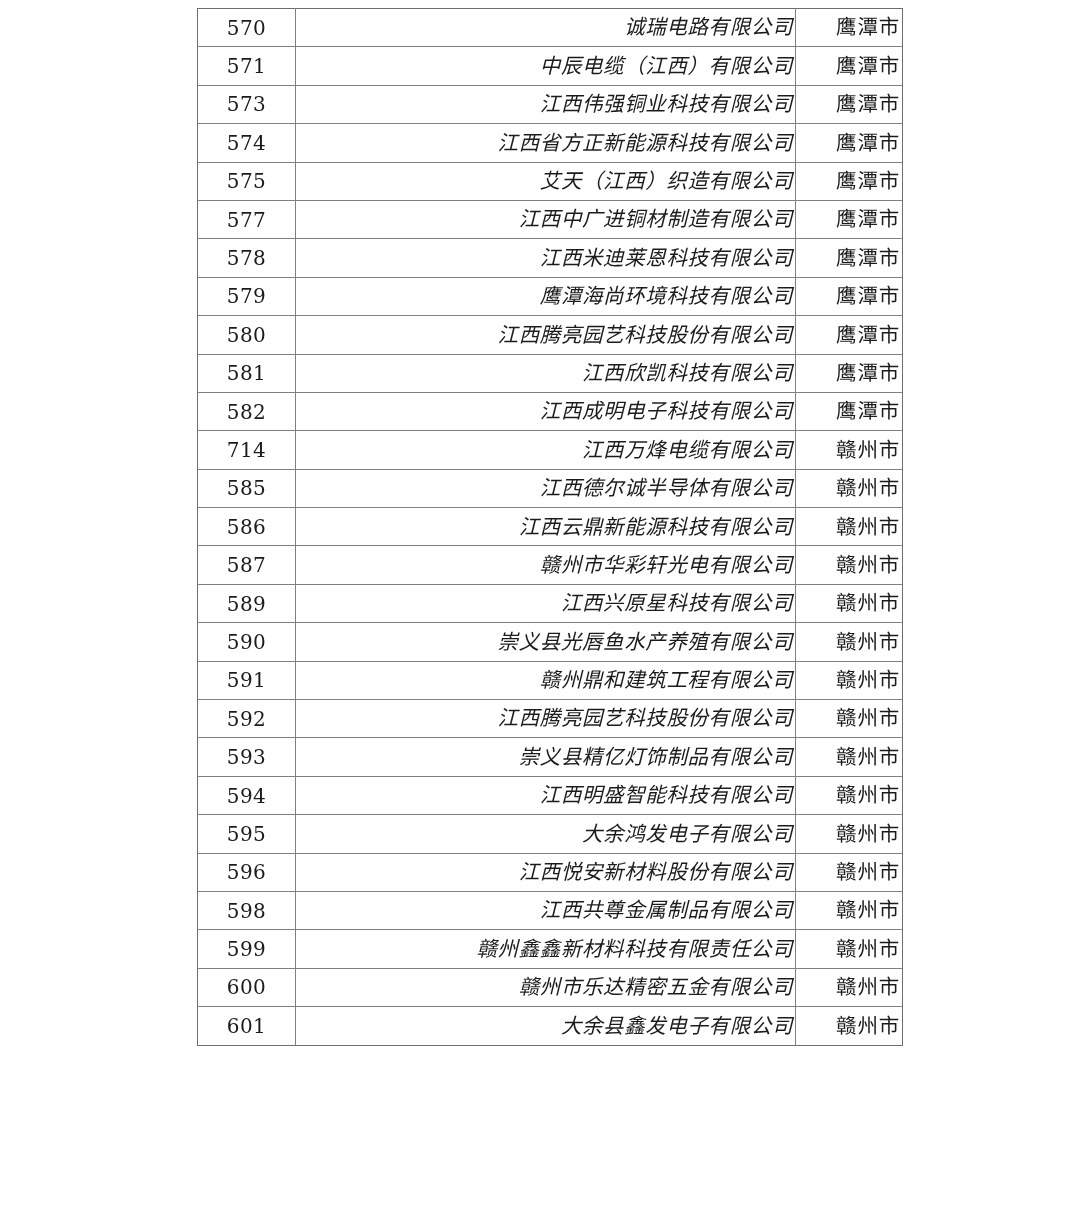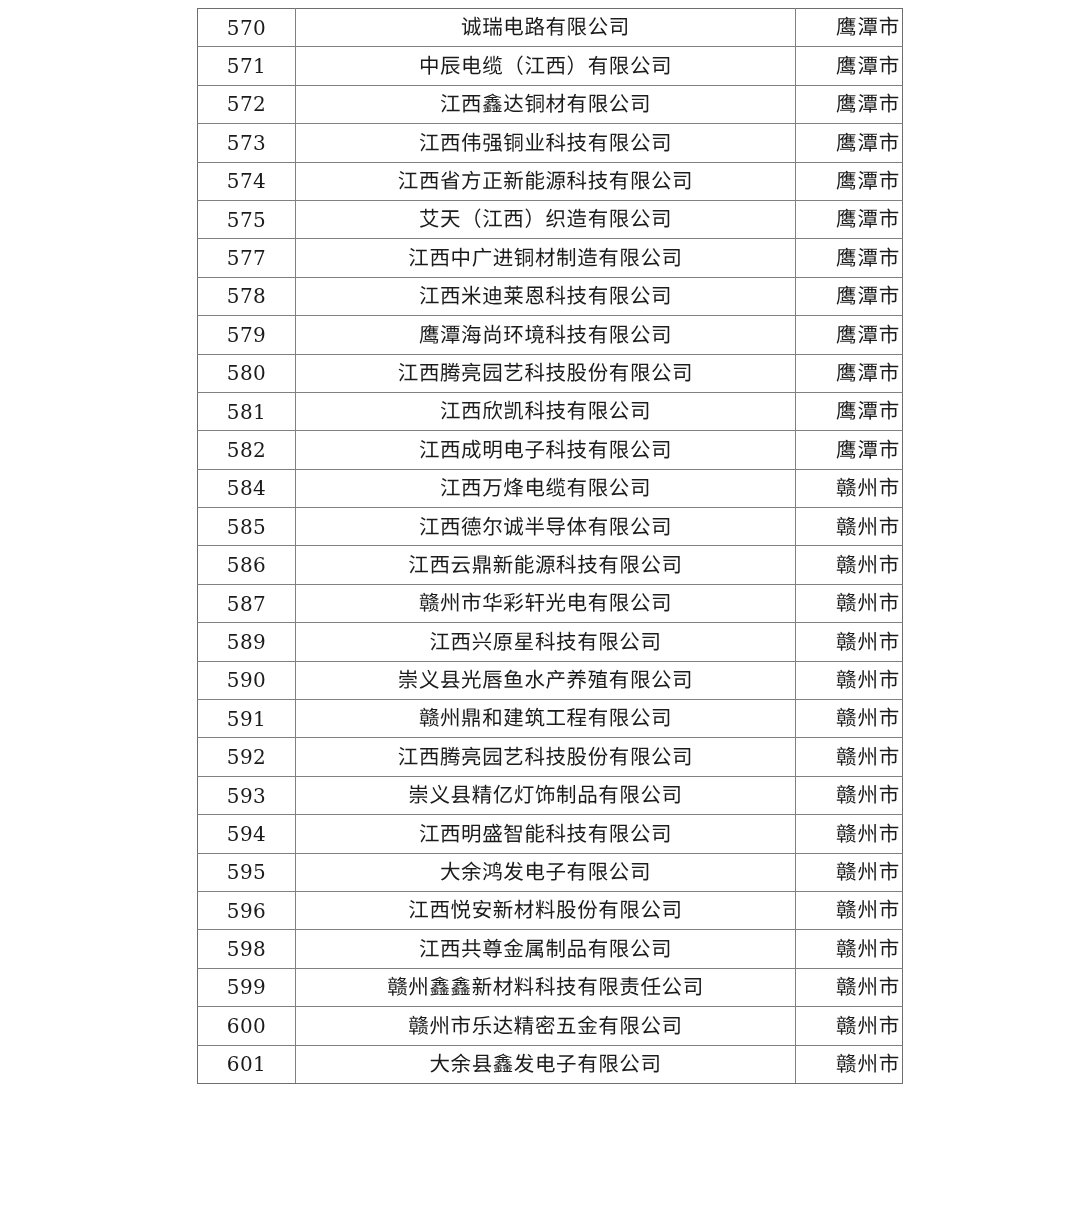--- a/index.html
+++ b/index.html
@@ -48,23 +48,24 @@
   #company-table td:first-child { border-left-width: 1.5px; border-left-color: #6e6e6e; }
   #company-table td:last-child  { border-right-width: 1.5px; border-right-color: #6e6e6e; }
 
   .cell-index {
     text-align: center;
     font-size: 20px;
     letter-spacing: 0.4px;
     font-family: "DejaVu Serif", "Liberation Serif", serif;
   }
   .cell-name {
-    text-align: center;
+    text-align: right;
     font-size: 20.5px;
     letter-spacing: 0.6px;
+    font-style: italic;
   }
   .cell-city {
     text-align: right;
     font-size: 20.5px;
     letter-spacing: 0.8px;
   }
 </style>
 </head>
 <body>
 
@@ -80,25 +81,20 @@
           <td class="cell-index">570</td>
           <td class="cell-name">诚瑞电路有限公司</td>
           <td class="cell-city">鹰潭市</td>
         </tr>
         <tr>
           <td class="cell-index">571</td>
           <td class="cell-name">中辰电缆（江西）有限公司</td>
           <td class="cell-city">鹰潭市</td>
         </tr>
         <tr>
-          <td class="cell-index">572</td>
-          <td class="cell-name">江西鑫达铜材有限公司</td>
-          <td class="cell-city">鹰潭市</td>
-        </tr>
-        <tr>
           <td class="cell-index">573</td>
           <td class="cell-name">江西伟强铜业科技有限公司</td>
           <td class="cell-city">鹰潭市</td>
         </tr>
         <tr>
           <td class="cell-index">574</td>
           <td class="cell-name">江西省方正新能源科技有限公司</td>
           <td class="cell-city">鹰潭市</td>
         </tr>
         <tr>
@@ -130,21 +126,21 @@
           <td class="cell-index">581</td>
           <td class="cell-name">江西欣凯科技有限公司</td>
           <td class="cell-city">鹰潭市</td>
         </tr>
         <tr>
           <td class="cell-index">582</td>
           <td class="cell-name">江西成明电子科技有限公司</td>
           <td class="cell-city">鹰潭市</td>
         </tr>
         <tr>
-          <td class="cell-index">584</td>
+          <td class="cell-index">714</td>
           <td class="cell-name">江西万烽电缆有限公司</td>
           <td class="cell-city">赣州市</td>
         </tr>
         <tr>
           <td class="cell-index">585</td>
           <td class="cell-name">江西德尔诚半导体有限公司</td>
           <td class="cell-city">赣州市</td>
         </tr>
         <tr>
           <td class="cell-index">586</td>

